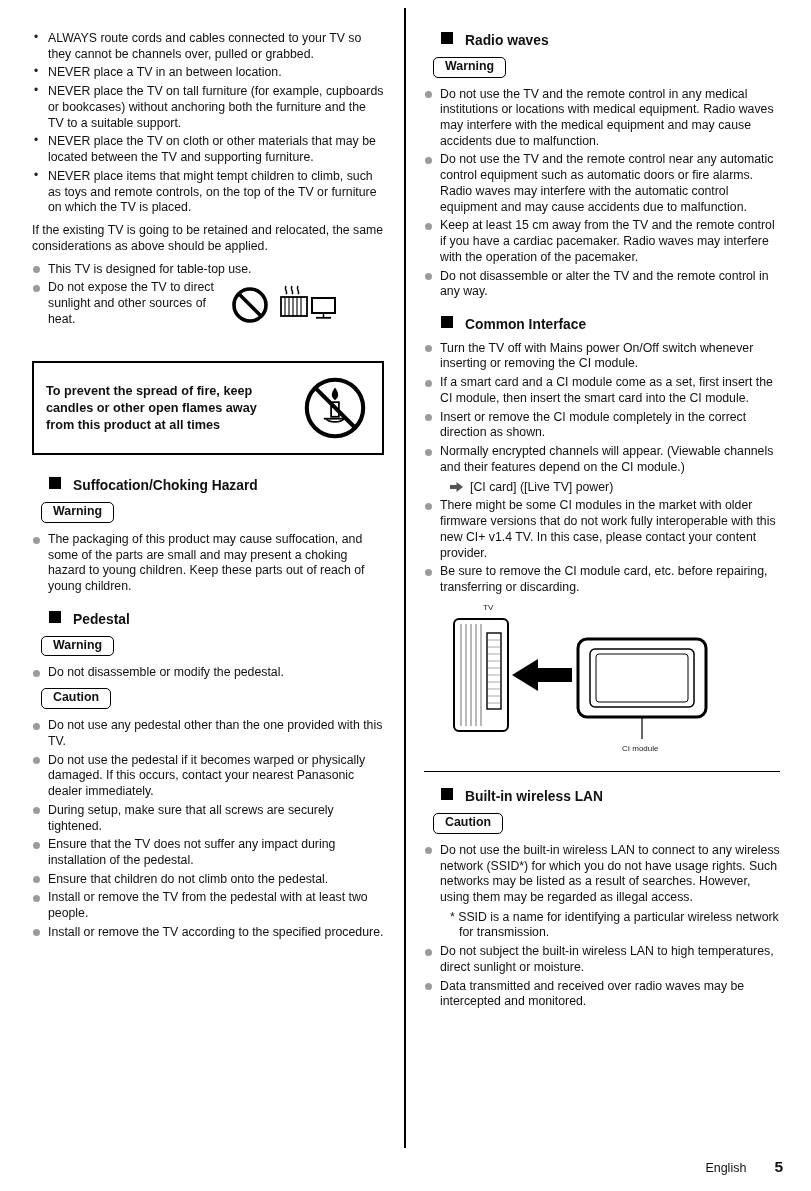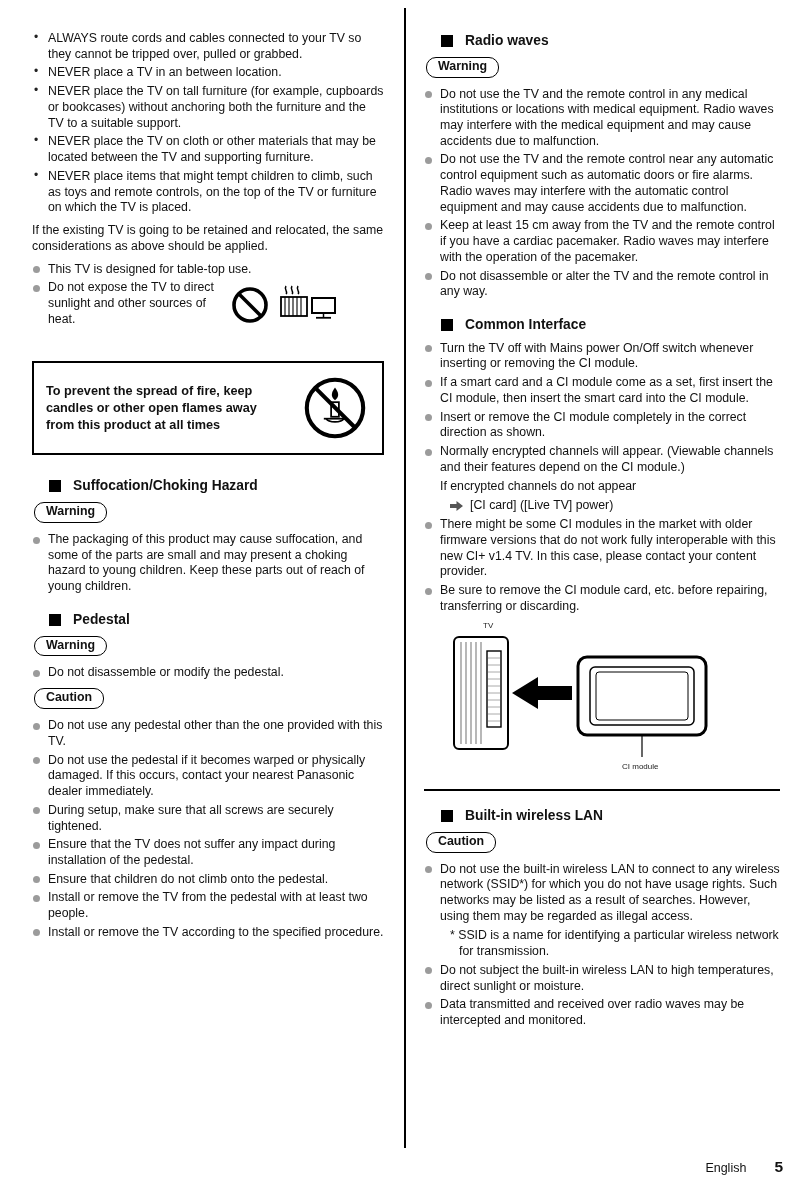--- a/index.html
+++ b/index.html
@@ -23,26 +23,26 @@
 
   .li-flex { display:flex; gap:10px; align-items:center; }
   .li-text.fixed { width:172px; flex:none; }
   .icon-row { display:flex; gap:8px; align-items:center; flex:none; margin-top:2px; }
   .icn { display:inline-block; line-height:0; }
 
   .sub-plain    { margin-top:3px; }
   .sub-menu     { margin:4px 0 2px 10px; display:flex; gap:7px; align-items:center; }
   .sub-footnote { margin:4px 0 0 10px; padding-left:9px; text-indent:-9px; }
 
-  .heading { display:flex; align-items:center; gap:12px; font-weight:bold; font-size:13.8px; margin:16px 0 7px;padding-left:17px; }
+  .heading { display:flex; gap:12px; font-weight:bold; font-size:13.8px; margin:16px 0 7px;padding-left:17px; }
   .col > .heading:first-child { margin-top:2px; }
   .sq { width:12px; height:12px; background:#000; flex:none; }
 
   .badge-row { margin:3px 0 9px; }
-  .badge { display:inline-block; border:1.7px solid #000; border-radius:10px; padding:1px 11px 2px; font-weight:bold; font-size:12.4px; margin-left:2px; }
+  .badge { display:inline-block; border:1.7px solid #000; border-radius:5px; padding:1px 11px 2px; font-weight:bold; font-size:12.4px; margin-left:9px; }
 
   .noticebox { border:2px solid #000; display:flex; align-items:center; gap:30px; padding:10px 12px; margin:34px 0 22px; }
   .nb-text { font-weight:bold; flex:1; font-size:12.7px; line-height:1.33; }
 
   .figure-ci { position:relative; width:270px; height:152px; margin:4px 0 6px 26px; }
   .fig-art { position:absolute; top:12px; left:0; line-height:0; }
   .fig-label { position:absolute; font-size:8px; line-height:1; color:#222; }
   .tv-label { top:1px; left:10px;margin-left:23px; }
   .module-label { bottom:2px; left:172px; }
 
@@ -54,21 +54,21 @@
 </style>
 </head>
 <body>
 
 <div class="page">
   <div class="vdivider"></div>
   <div class="col col-left">
       <div class="list">
         <div class="li dot">
           <div class="li-body">
-            <div class="li-text">ALWAYS route cords and cables connected to your TV so they cannot be tripped over, pulled or grabbed.</div>
+            <div class="li-text">ALWAYS route cords and cables connected to your TV so they cannot be channels over, pulled or grabbed.</div>
           </div>
         </div>
         <div class="li dot">
           <div class="li-body">
             <div class="li-text">NEVER place a TV in an between location.</div>
           </div>
         </div>
         <div class="li dot">
           <div class="li-body">
             <div class="li-text">NEVER place the TV on tall furniture (for example, cupboards or bookcases) without anchoring both the furniture and the TV to a suitable support.</div>
@@ -242,21 +242,20 @@
           </div>
         </div>
         <div class="li gray">
           <div class="li-body">
             <div class="li-text">Insert or remove the CI module completely in the correct direction as shown.</div>
           </div>
         </div>
         <div class="li gray">
           <div class="li-body">
             <div class="li-text">Normally encrypted channels will appear. (Viewable channels and their features depend on the CI module.)</div>
-            <div class="sub-plain"><span class="sub-text">If encrypted channels do not appear</span></div>
             <div class="sub-menu">
               <span class="icn"><svg width="13" height="10" viewBox="0 0 13 10">
                   <path d="M0 3 h6.5 V0 L13 5 L6.5 10 V7 H0 Z" fill="#555"></path>
                 </svg></span>
               <span class="sub-text">[CI card] ([Live TV] power)</span>
             </div>
           </div>
         </div>
         <div class="li gray">
           <div class="li-body">

